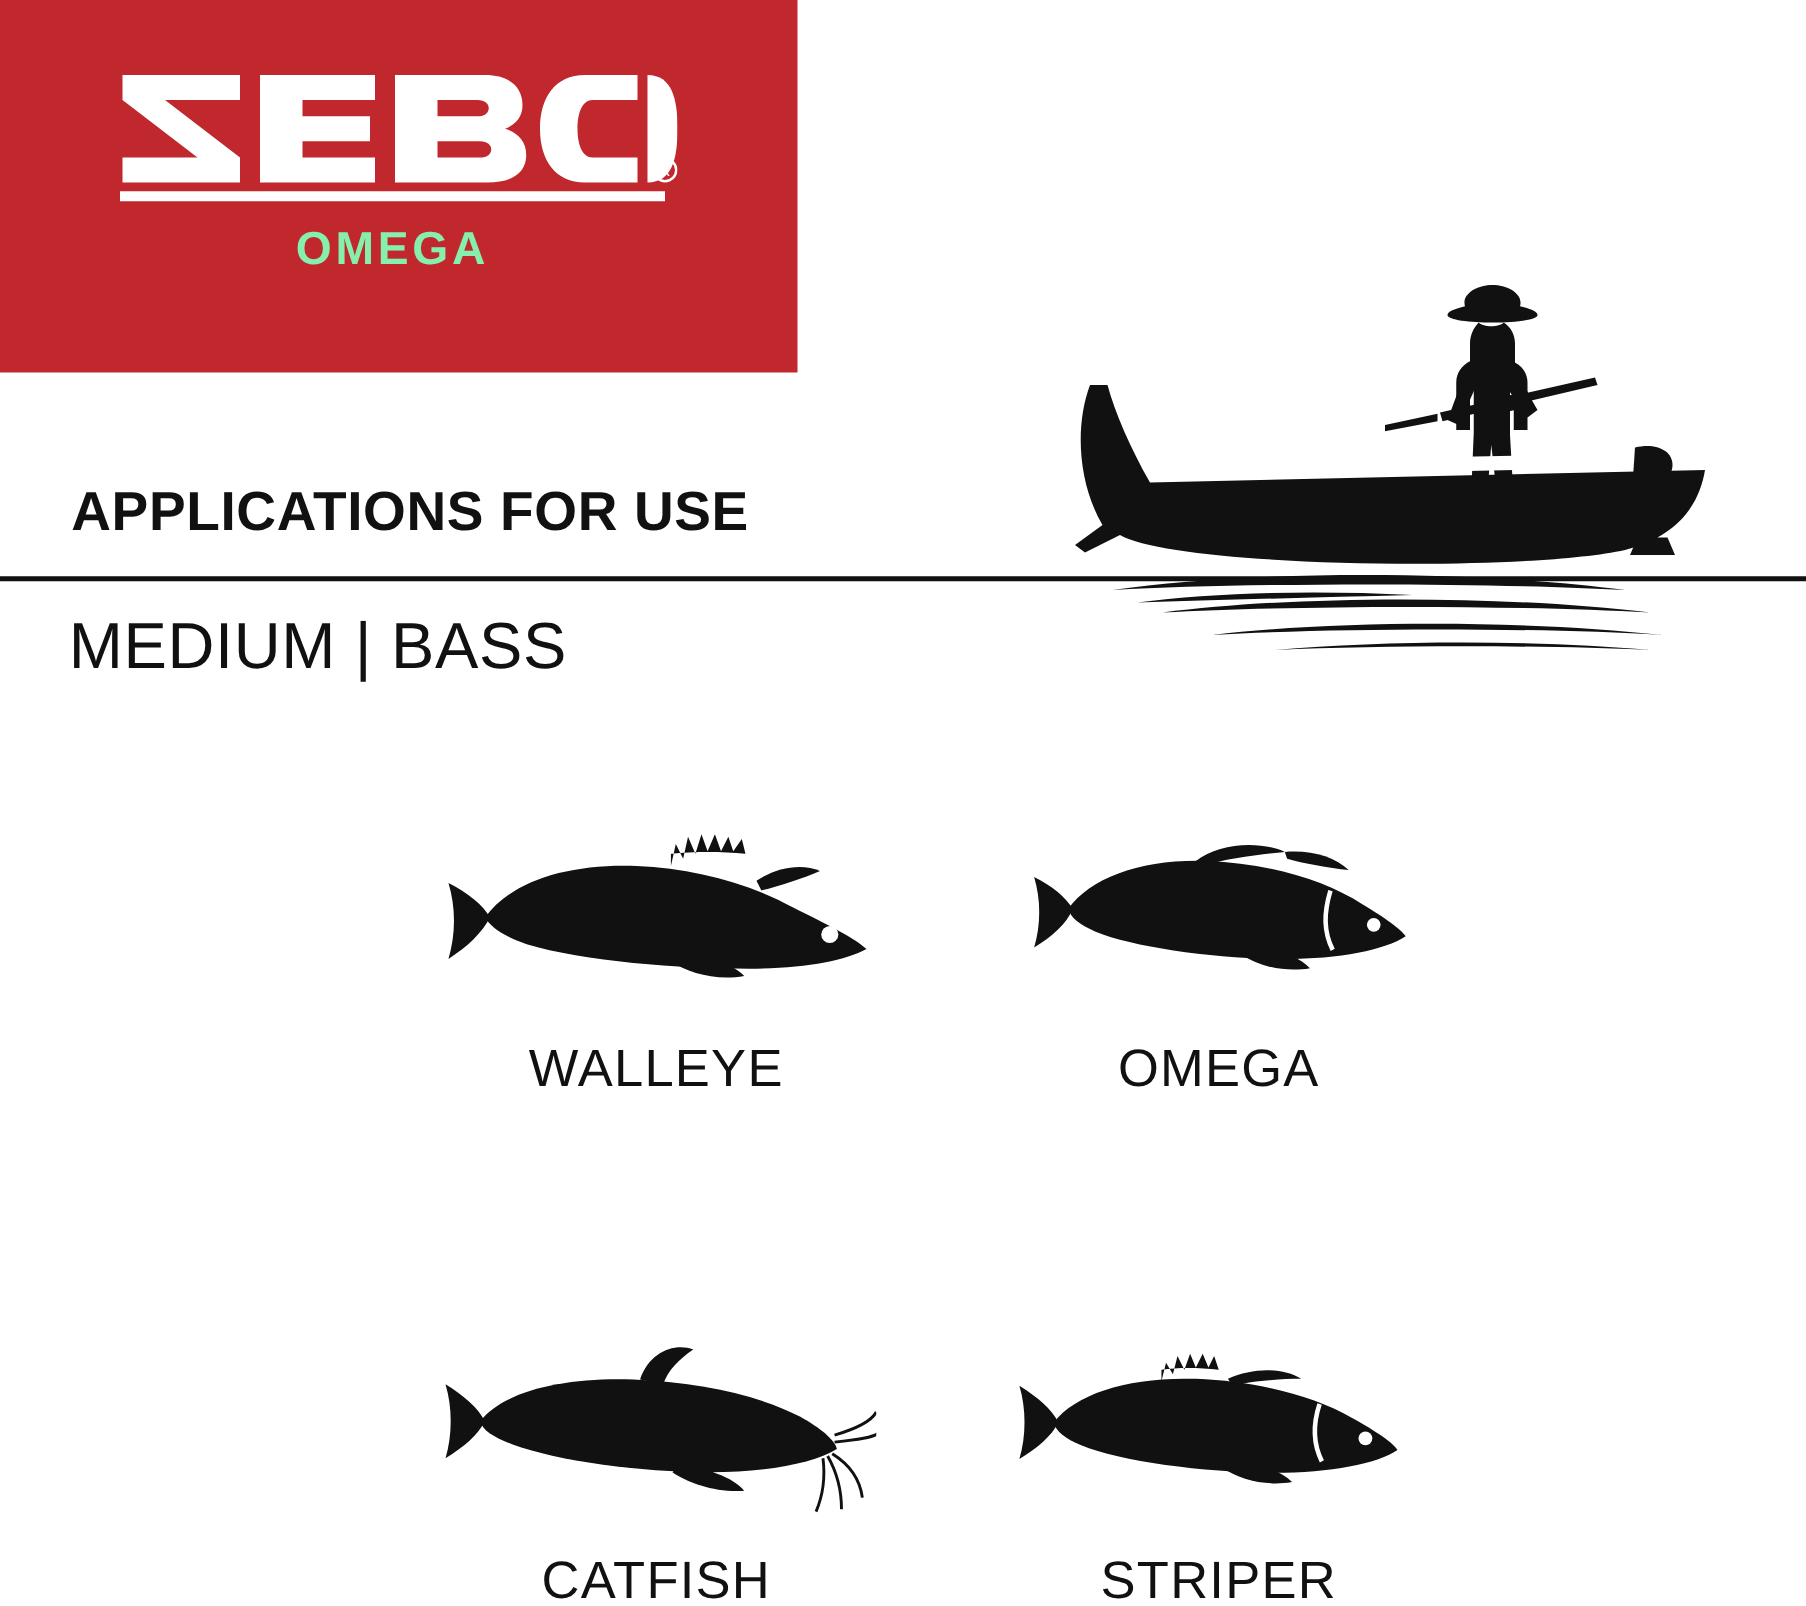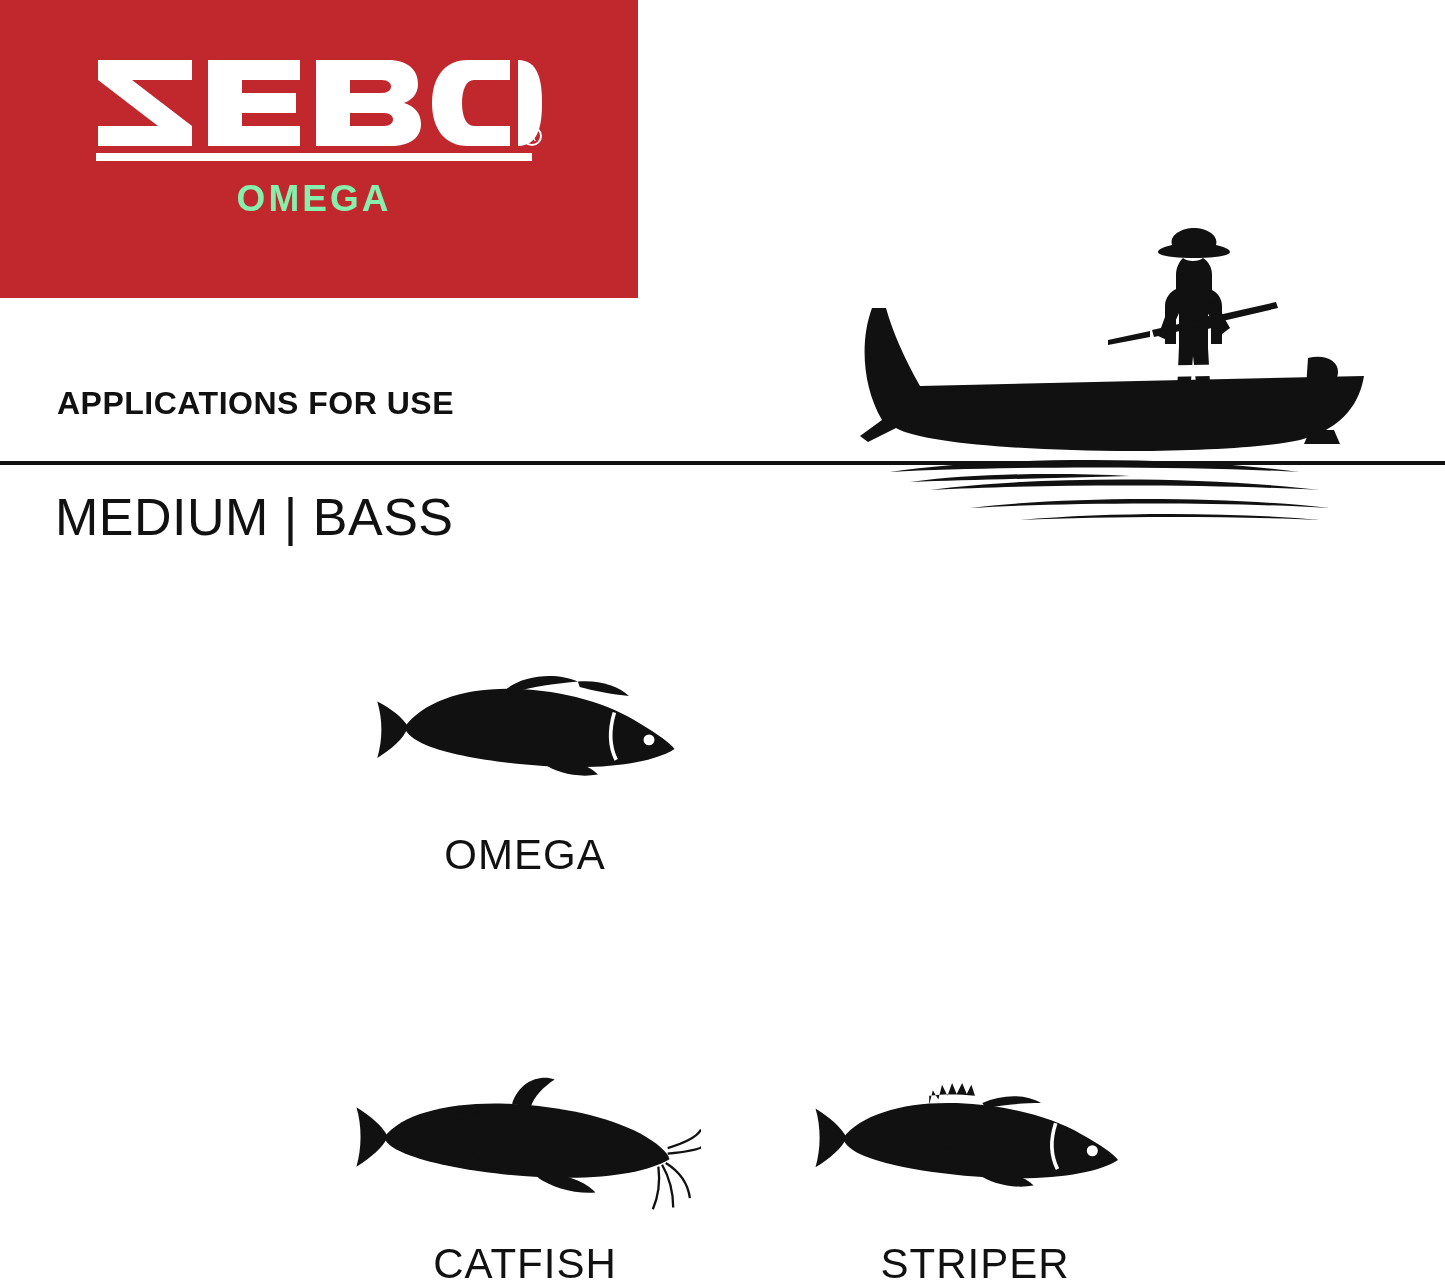--- a/index.html
+++ b/index.html
@@ -62,21 +62,21 @@
     width: 580px;
     height: 340px;
   }
   .boat-art svg { display: block; }
 
   
   .heading-apps {
     position: absolute;
     left: 57px;
     top: 385px;
-    font-size: 32px;
+    font-size: 44px;
     font-weight: bold;
     letter-spacing: 0.5px;
     color: #111111;
     white-space: nowrap;
   }
   .divider {
     position: absolute;
     left: 0;
     top: 461px;
     width: 1445px;
@@ -193,20 +193,43 @@
 </div>
 
 <div class="heading-apps">APPLICATIONS FOR USE</div>
 <div class="divider"></div>
 <div class="heading-weight">MEDIUM | BASS</div>
 
 <div class="fish-grid">
 
   <div class="fish-row">
 
+    <div class="fish-cell">
+      <div class="fish-art">
+        <svg viewBox="0 0 360 160" width="352" height="158">
+          <g fill="#111111">
+
+            <path d="M10 58 C26 66 38 76 44 86 C38 98 26 110 10 120 C16 100 16 78 10 58 Z"></path>
+
+            <path d="M40 86 C62 56 108 42 164 44 C210 46 256 58 292 78 C320 92 344 104 352 112 C334 122 300 128 256 128 C200 128 120 122 74 108 C56 102 44 94 40 86 Z"></path>
+
+            <path d="M192 44 l4 -18 l6 12 l4 -18 l6 14 l5 -16 l5 14 l6 -14 l5 14 l6 -12 l4 12 l7 -10 l3 12 c-20 -2 -42 -2 -61 0 z"></path>
+
+            <path d="M262 56 C280 44 300 42 314 48 C300 54 282 60 266 64 Z"></path>
+
+            <path d="M120 92 C140 92 160 100 170 112 C150 116 126 110 114 100 Z"></path>
+
+            <path d="M196 116 C216 116 240 122 252 134 C230 138 206 132 192 122 Z"></path>
+
+            <circle cx="322" cy="100" r="7" fill="#ffffff"></circle>
+          </g>
+        </svg>
+      </div>
+      <div class="fish-label">WALLEYE</div>
+    </div>
 
     <div class="fish-cell">
       <div class="fish-art">
         <svg viewBox="0 0 340 150" width="310" height="140">
           <g fill="#111111">
 
             <path d="M8 46 C24 54 36 64 42 74 C36 88 24 98 8 108 C14 88 14 66 8 46 Z"></path>
 
             <path d="M38 74 C58 46 104 30 160 32 C212 34 262 48 296 70 C316 82 330 92 334 98 C316 110 276 118 228 118 C170 118 96 108 62 94 C48 88 40 82 38 74 Z"></path>
 

